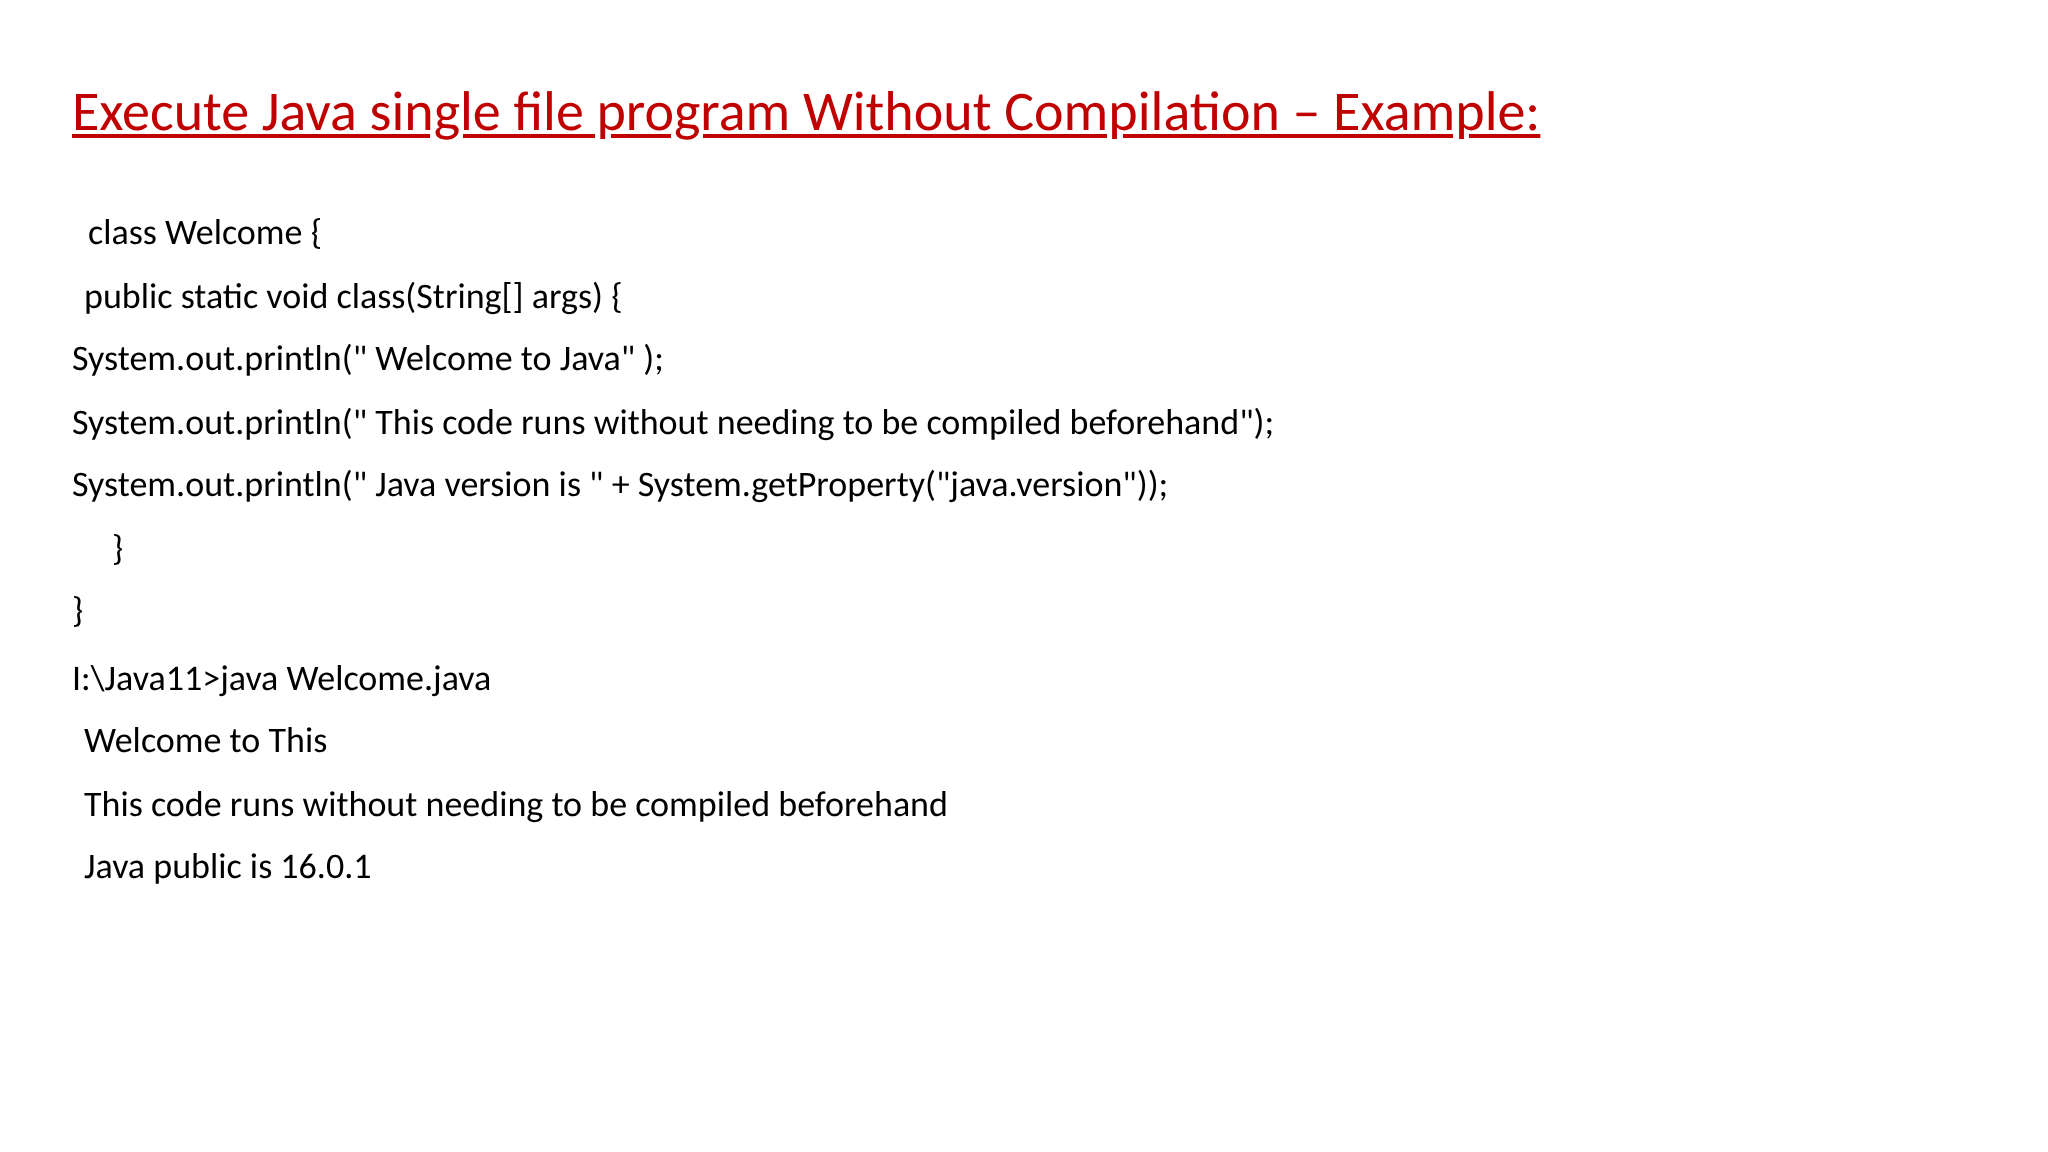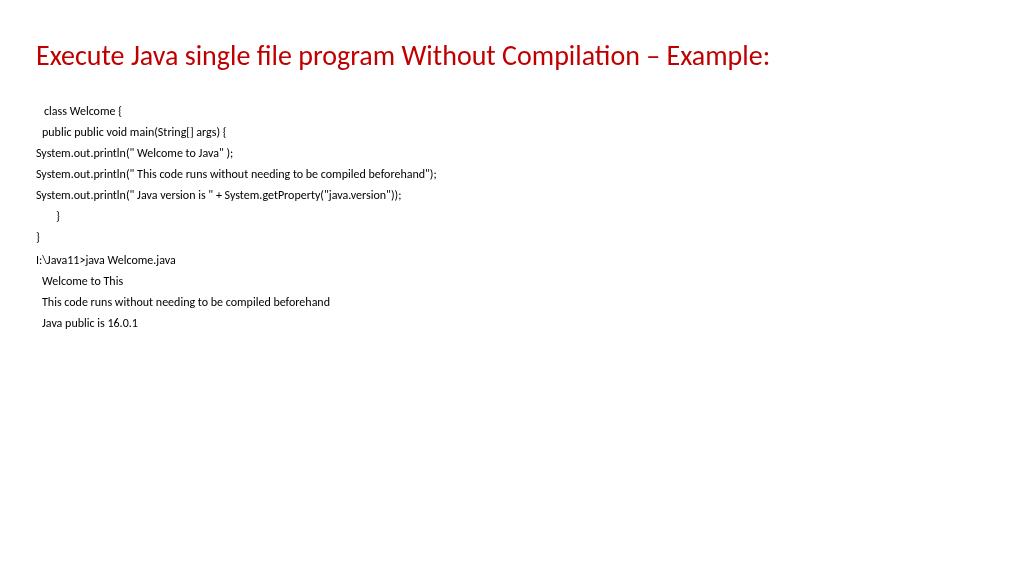--- a/index.html
+++ b/index.html
@@ -12,45 +12,46 @@
       height: 576px;
       background: #ffffff;
       font-family: Calibri, 'Segoe UI', Arial, sans-serif;
       padding: 38px 36px;
     }
     .title {
       color: #c00000;
       font-size: 28px;
       font-weight: 400;
       margin-bottom: 28px;
+      text-decoration: underline;
     }
     .code-line {
       color: #000000;
-      font-size: 12px;
+      font-size: 18px;
       line-height: 1.75;
     }
     .l1 { padding-left: 8px; }
     .l2 { padding-left: 6px; }
     .l3 { padding-left: 0px; }
     .l4 { padding-left: 0px; }
     .l5 { padding-left: 0px; }
     .l6 { padding-left: 20px; }
     .l7 { padding-left: 0px; }
     .l8 { padding-left: 0px; margin-top: 2px; }
     .l9 { padding-left: 6px; }
     .l10 { padding-left: 6px; }
     .l11 { padding-left: 6px; }
   </style>
 </head>
 <body>
 
 <h1 class="title">Execute Java single file  program Without Compilation – Example:</h1>
 
 <div class="code-line l1">class  Welcome {</div>
-<div class="code-line l2">public public void main(String[] args) {</div>
+<div class="code-line l2">public static void class(String[] args) {</div>
 <div class="code-line l3">System.out.println(" Welcome to Java" );</div>
 <div class="code-line l4">System.out.println(" This code runs without needing to be compiled beforehand");</div>
 <div class="code-line l5">System.out.println(" Java version is  " + System.getProperty("java.version"));</div>
 <div class="code-line l6">}</div>
 <div class="code-line l7">}</div>
 <div class="code-line l8">I:\Java11&gt;java Welcome.java</div>
 <div class="code-line l9">Welcome to This</div>
 <div class="code-line l10">This code runs without needing to be compiled beforehand</div>
 <div class="code-line l11">Java public is  16.0.1</div>
 

